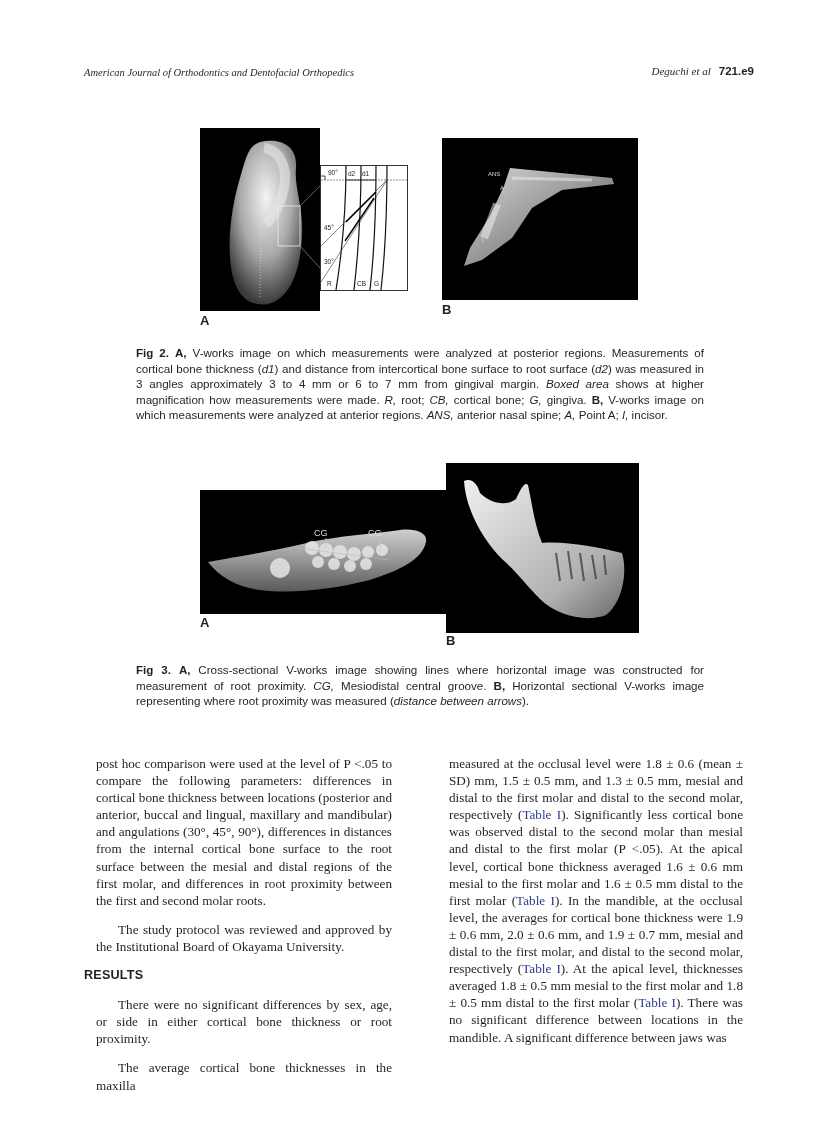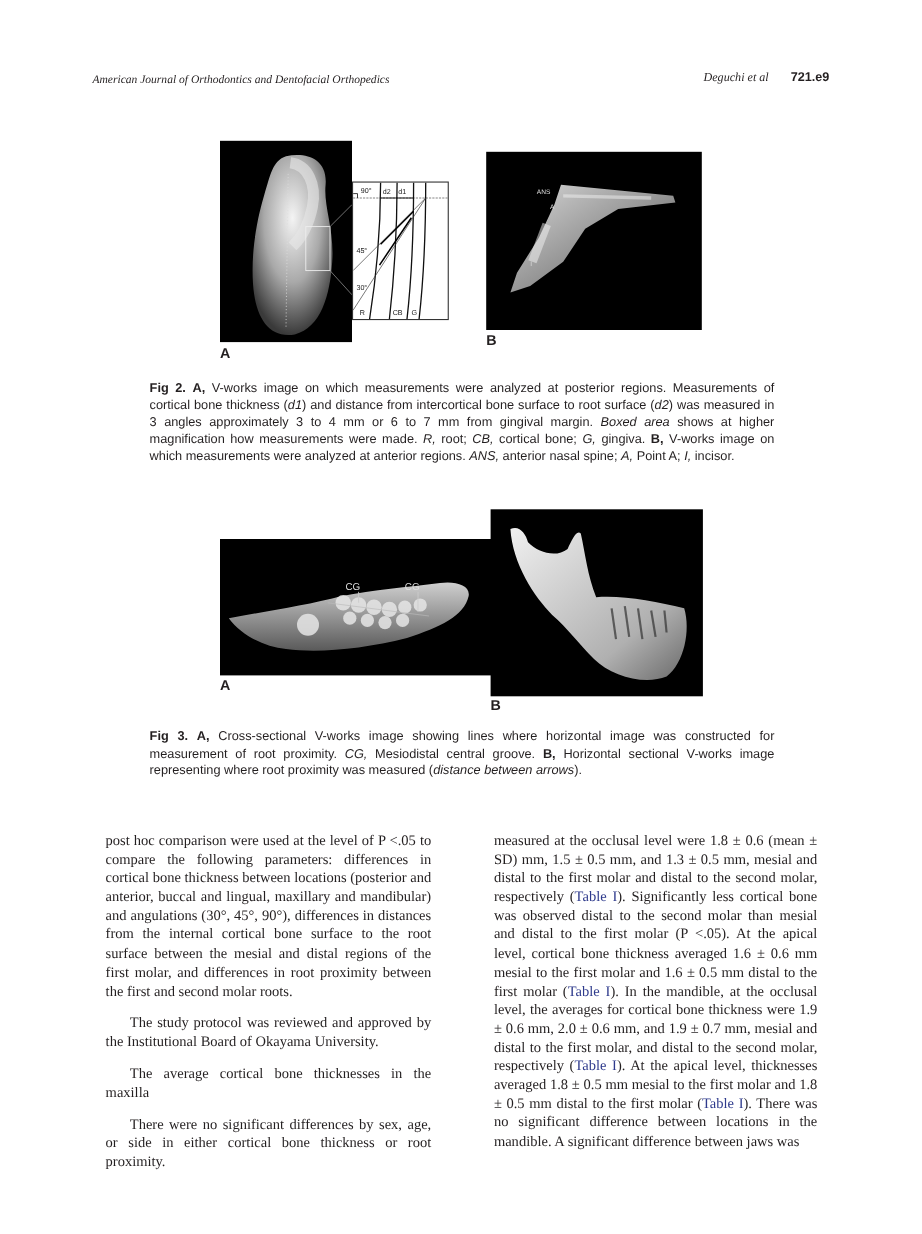--- a/index.html
+++ b/index.html
@@ -1,21 +1,21 @@
 <!DOCTYPE html>
 <html><head>
 <meta charset="utf-8">
 <style>
   html, body { margin: 0; padding: 0; background: #ffffff; }
   body { width: 838px; height: 1122px; position: relative; overflow: hidden; color: #231f20; }
   .abs { position: absolute; }
   
   .rh { font-family: "Liberation Serif", serif; font-style: italic; font-size: 10.5px; line-height: 14px; color: #231f20; }
   .rh-right { font-family: "Liberation Serif", serif; font-style: italic; font-size: 11px; }
-  .pageno { font-family: "Liberation Sans", sans-serif; font-weight: bold; font-style: normal; font-size: 11.5px; margin-left: 20px; }
+  .pageno { font-family: "Liberation Sans", sans-serif; font-weight: bold; font-style: normal; font-size: 11.5px; margin-left: 8px; }
   
   .fig { background: #000; position: absolute; overflow: hidden; }
   .panel-label { font-family: "Liberation Sans", sans-serif; font-weight: bold; font-size: 13px; position: absolute; color: #231f20; }
   .caption { font-family: "Liberation Sans", sans-serif; font-size: 11.6px; line-height: 15.6px; color: #231f20; text-align: justify; }
   .caption b { font-weight: bold; }
   .caption i { font-style: italic; }
   
   .col { font-family: "Liberation Serif", serif; font-size: 13.2px; line-height: 17.1px; color: #231f20; text-align: justify; }
   .col p { margin: 12px; }
   .indent { text-indent: 22px; }
@@ -159,19 +159,20 @@
 
   <div class="abs caption" style="left:136px; top:662px; width:568px;">
     <b>Fig 3.</b>
     <b>A,</b><span> Cross-sectional V-works image showing lines where horizontal image was constructed for measurement of root proximity. </span><i>CG,</i><span> Mesiodistal central groove. </span><b>B,</b><span> Horizontal sectional V-works image representing where root proximity was measured (</span><i>distance between arrows</i><span>).</span>
   </div>
 </div>
 
 <div class="abs col" style="left:84px; top:743px; width:320px;">
   <p>post hoc comparison were used at the level of P &lt;.05 to compare the following parameters: differences in cortical bone thickness between locations (posterior and anterior, buccal and lingual, maxillary and mandibular) and angulations (30°, 45°, 90°), differences in distances from the internal cortical bone surface to the root surface between the mesial and distal regions of the first molar, and differences in root proximity between the first and second molar roots.</p>
   <p class="indent">The study protocol was reviewed and approved by the Institutional Board of Okayama University.</p>
+  <div class="section-head">RESULTS</div>
+  <p class="indent">There were no significant differences by sex, age, or side in either cortical bone thickness or root proximity.</p>
   <p class="indent">The average cortical bone thicknesses in the maxilla</p>
-  <p class="indent">There were no significant differences by sex, age, or side in either cortical bone thickness or root proximity.</p>
 </div>
 
 <div class="abs col" style="left:437px; top:743px; width:318px;">
   <p><span>measured at the occlusal level were 1.8 ± 0.6 (mean ± SD) mm, 1.5 ± 0.5 mm, and 1.3 ± 0.5 mm, mesial and distal to the first molar and distal to the second molar, respectively (</span><a class="ref">Table I</a><span>). Significantly less cortical bone was observed distal to the second molar than mesial and distal to the first molar (P &lt;.05). At the apical level, cortical bone thickness averaged 1.6 ± 0.6 mm mesial to the first molar and 1.6 ± 0.5 mm distal to the first molar (</span><a class="ref">Table I</a><span>). In the mandible, at the occlusal level, the averages for cortical bone thickness were 1.9 ± 0.6 mm, 2.0 ± 0.6 mm, and 1.9 ± 0.7 mm, mesial and distal to the first molar, and distal to the second molar, respectively (</span><a class="ref">Table I</a><span>). At the apical level, thicknesses averaged 1.8 ± 0.5 mm mesial to the first molar and 1.8 ± 0.5 mm distal to the first molar (</span><a class="ref">Table I</a><span>). There was no significant difference between locations in the mandible. A significant difference between jaws was</span></p>
 </div>
 
 </body></html>

